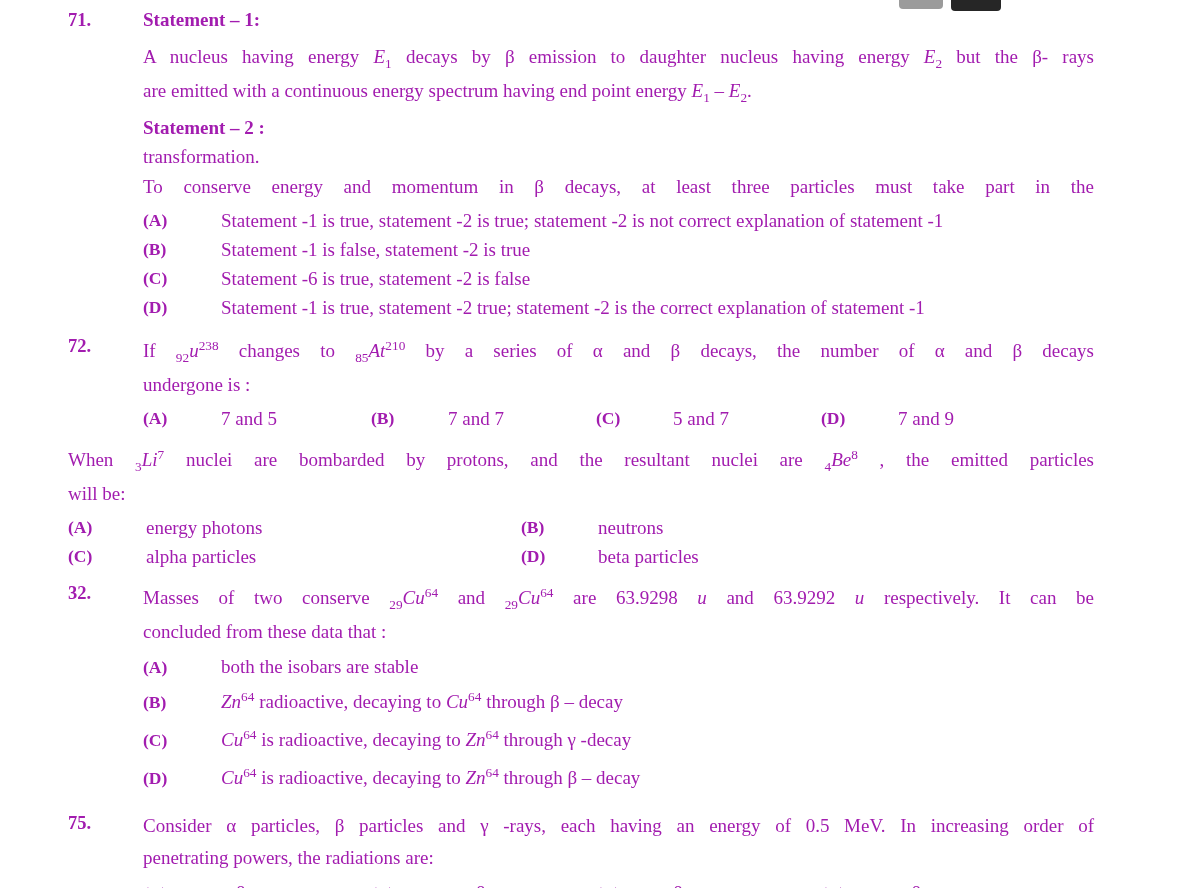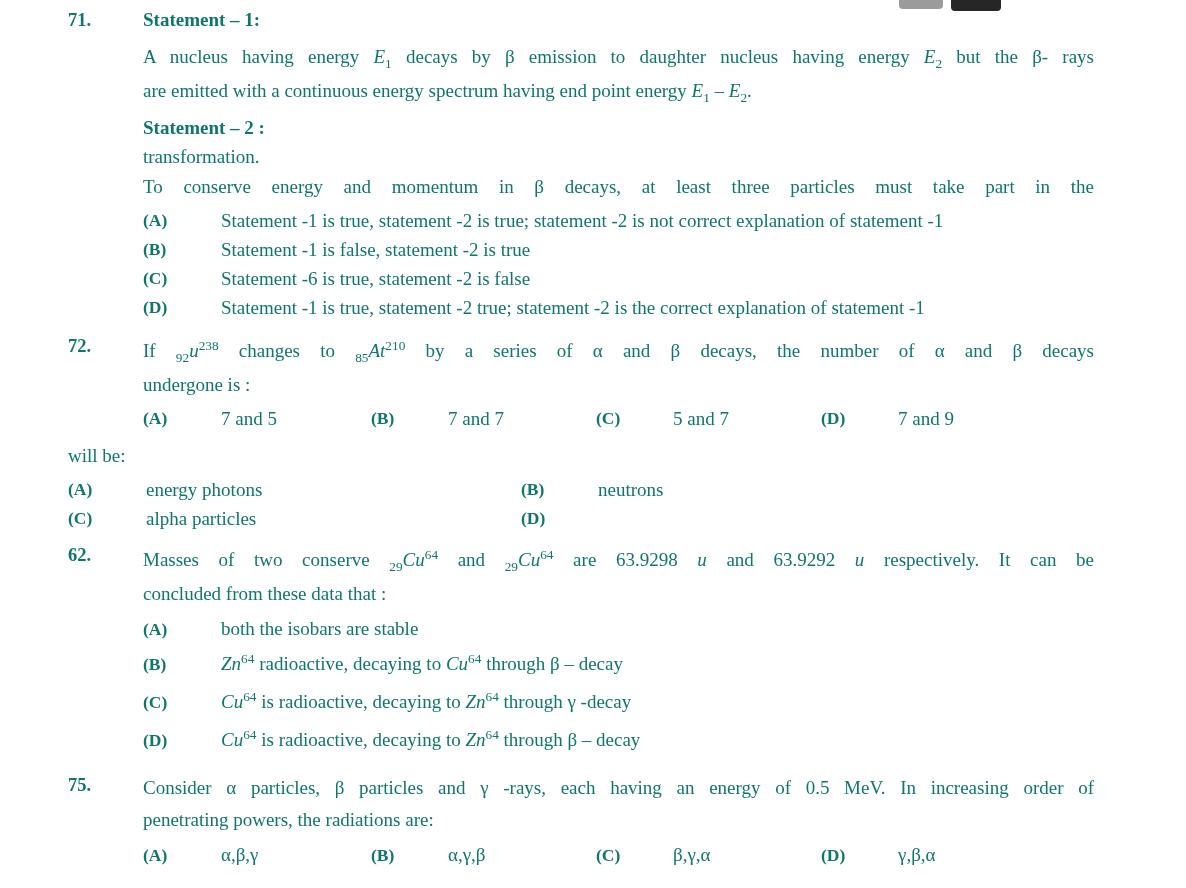--- a/index.html
+++ b/index.html
@@ -4,21 +4,21 @@
 <style>
   * { margin:0; padding:0; box-sizing:border-box; }
   html,body { background:#ffffff; }
   .page {
     position:relative;
     width:1186px; height:888px;
     background:#ffffff;
     overflow:hidden;
     font-family:"Liberation Serif","DejaVu Serif",serif;
     font-size:19px;
-    color:#0f766e;
+    color:#a21caf;
     padding-top:6px;
   }
   .tab { position:absolute; top:0; }
   .tab.gray  { left:899px; width:44px; height:9px;  background:#9b9b9b; border-radius:0 0 4px 4px; }
   .tab.black { left:951px; width:50px; height:11px; background:#262626; border-radius:0 0 4px 4px; }
 
   .q { display:flex; padding-left:68px; }
   .qnum { flex:none; width:75px; font-weight:700; font-size:18.5px; line-height:28px; }
   .qbody { flex:1; padding-right:92px; }
 
@@ -96,39 +96,41 @@
           <span>5 and 7</span>
           <span class="letter">(D)</span>
           <span>7 and 9</span>
         </div>
       </div>
     </div>
   </div>
 
   <div class="q mt8">
     <div class="qbody">
+      <div class="qline formula just"><span>When </span><sub>3</sub><i>Li</i><sup>7</sup><span> nuclei are bombarded by protons, and the resultant nuclei are </span><sub>4</sub><i>Be</i><sup>8</sup><span> , the emitted particles</span></div>
       <div class="qline">will be:</div>
       <div class="opts">
         <div class="optrow opt2">
           <span class="letter">(A)</span>
           <span>energy photons</span>
           <span class="letter">(B)</span>
           <span>neutrons</span>
         </div>
         <div class="optrow opt2">
           <span class="letter">(C)</span>
           <span>alpha particles</span>
           <span class="letter">(D)</span>
+          <span>beta particles</span>
         </div>
       </div>
     </div>
   </div>
 
   <div class="q mt8">
-    <div class="qnum">62.</div>
+    <div class="qnum">32.</div>
     <div class="qbody">
       <div class="qline formula just"><span>Masses of two conserve </span><sub>29</sub><i>Cu</i><sup>64</sup><span> and </span><sub>29</sub><i>Cu</i><sup>64</sup><span> are 63.9298 </span><i>u</i><span> and 63.9292 </span><i>u</i><span> respectively. It can be</span></div>
       <div class="qline">concluded from these data that :</div>
       <div class="opts">
         <div class="optrow opt1 firstopt">
           <span class="letter">(A)</span>
           <span><span>both the isobars are stable</span></span>
         </div>
         <div class="optrow opt1 tallopt">
           <span class="letter">(B)</span>

